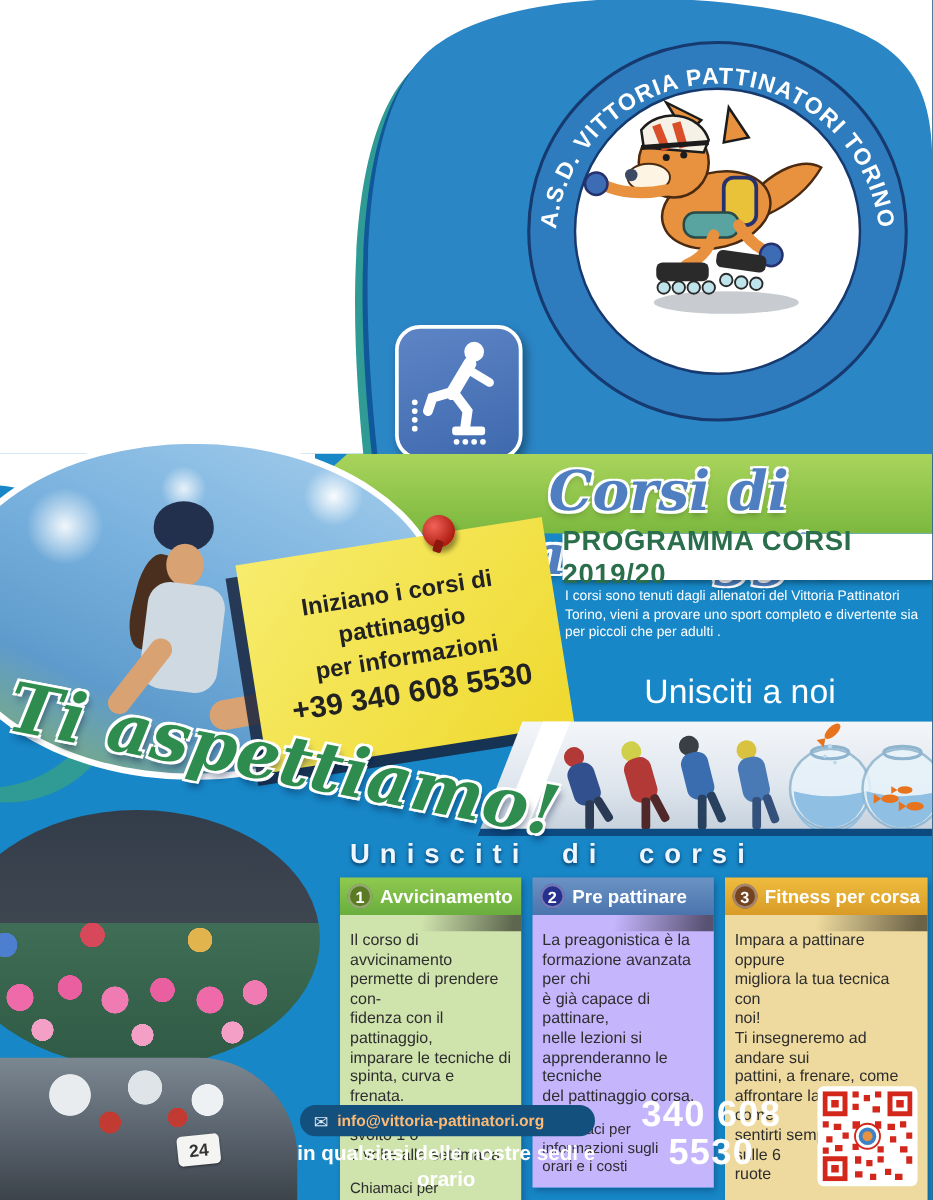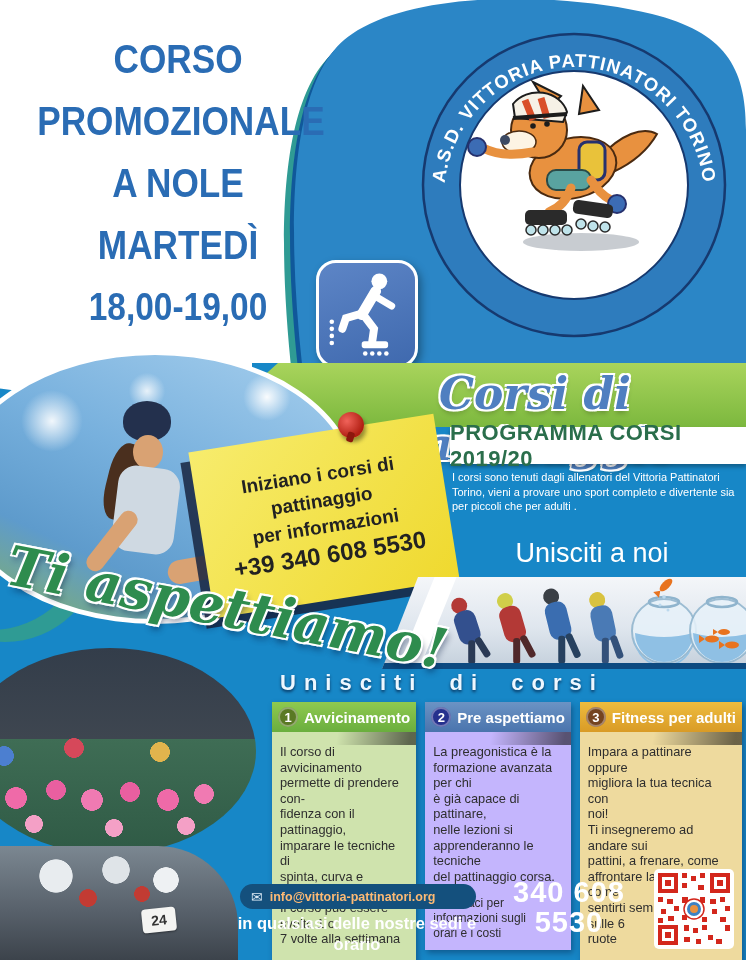--- a/index.html
+++ b/index.html
@@ -221,27 +221,20 @@
         <circle cx="134" cy="200" r="5" fill="#bfe3ea" stroke="#2a2a2a" stroke-width="1.5"></circle>
         <circle cx="146" cy="200" r="5" fill="#bfe3ea" stroke="#2a2a2a" stroke-width="1.5"></circle>
         <rect x="152" y="172" width="40" height="14" rx="5" fill="#2a2a2a" transform="rotate(8 172 179)"></rect>
         <circle cx="160" cy="194" r="5" fill="#bfe3ea" stroke="#2a2a2a" stroke-width="1.5"></circle>
         <circle cx="172" cy="196" r="5" fill="#bfe3ea" stroke="#2a2a2a" stroke-width="1.5"></circle>
         <circle cx="184" cy="197" r="5" fill="#bfe3ea" stroke="#2a2a2a" stroke-width="1.5"></circle>
       </g>
     </svg>
   </div>
 
-  <div class="abs promo">
-    <div>CORSO</div>
-    <div>PROMOZIONALE</div>
-    <div>A NOLE</div>
-    <div>MARTEDÌ</div>
-    <div class="t5">18,00-19,00</div>
-  </div>
 
   <div class="abs skate-icon">
     <svg width="88" height="92" viewBox="0 0 100 104">
       <g fill="#fff" stroke="#fff">
         <circle cx="64" cy="16" r="9" stroke="none"></circle>
         <path d="M 60 27 L 44 54" stroke-width="12" stroke-linecap="round"></path>
         <path d="M 58 32 L 78 44" stroke-width="8" stroke-linecap="round"></path>
         <path d="M 46 52 L 26 58 L 22 70" stroke-width="9" fill="none" stroke-linecap="round"></path>
         <path d="M 46 54 L 58 70 L 56 84" stroke-width="9" fill="none" stroke-linecap="round"></path>
         <rect x="44" y="84" width="30" height="8" rx="3" stroke="none"></rect>
@@ -362,37 +355,37 @@
 spinta, curva e frenata.
 Il corso può essere svolto 1 o
 7 volte alla settimana</div>
         <div class="ml course-footer">Chiamaci per informazioni sugli
 orari e i costi</div>
       </div>
     </div>
     <div class="course c2">
       <div class="course-head">
         <span class="badge">2</span>
-        <span>Pre aspettiamo</span>
+        <span>Pre pattinare</span>
       </div>
       <div class="course-body">
         <div class="ml">La preagonistica è la
 formazione avanzata per chi
 è già capace di pattinare,
 nelle lezioni si
 apprenderanno le tecniche
 del pattinaggio corsa.</div>
         <div class="ml course-footer">Chiamaci per informazioni sugli
 orari e i costi</div>
       </div>
     </div>
     <div class="course c3">
       <div class="course-head">
         <span class="badge">3</span>
-        <span>Fitness per adulti</span>
+        <span>Fitness per corsa</span>
       </div>
       <div class="course-body">
         <div class="ml">Impara a pattinare oppure
 migliora la tua tecnica con
 noi!
 Ti insegneremo ad andare sui
 pattini, a frenare, come
 affrontare la strada e come
 sentirti sempre sicuro sulle 6
 ruote</div>

